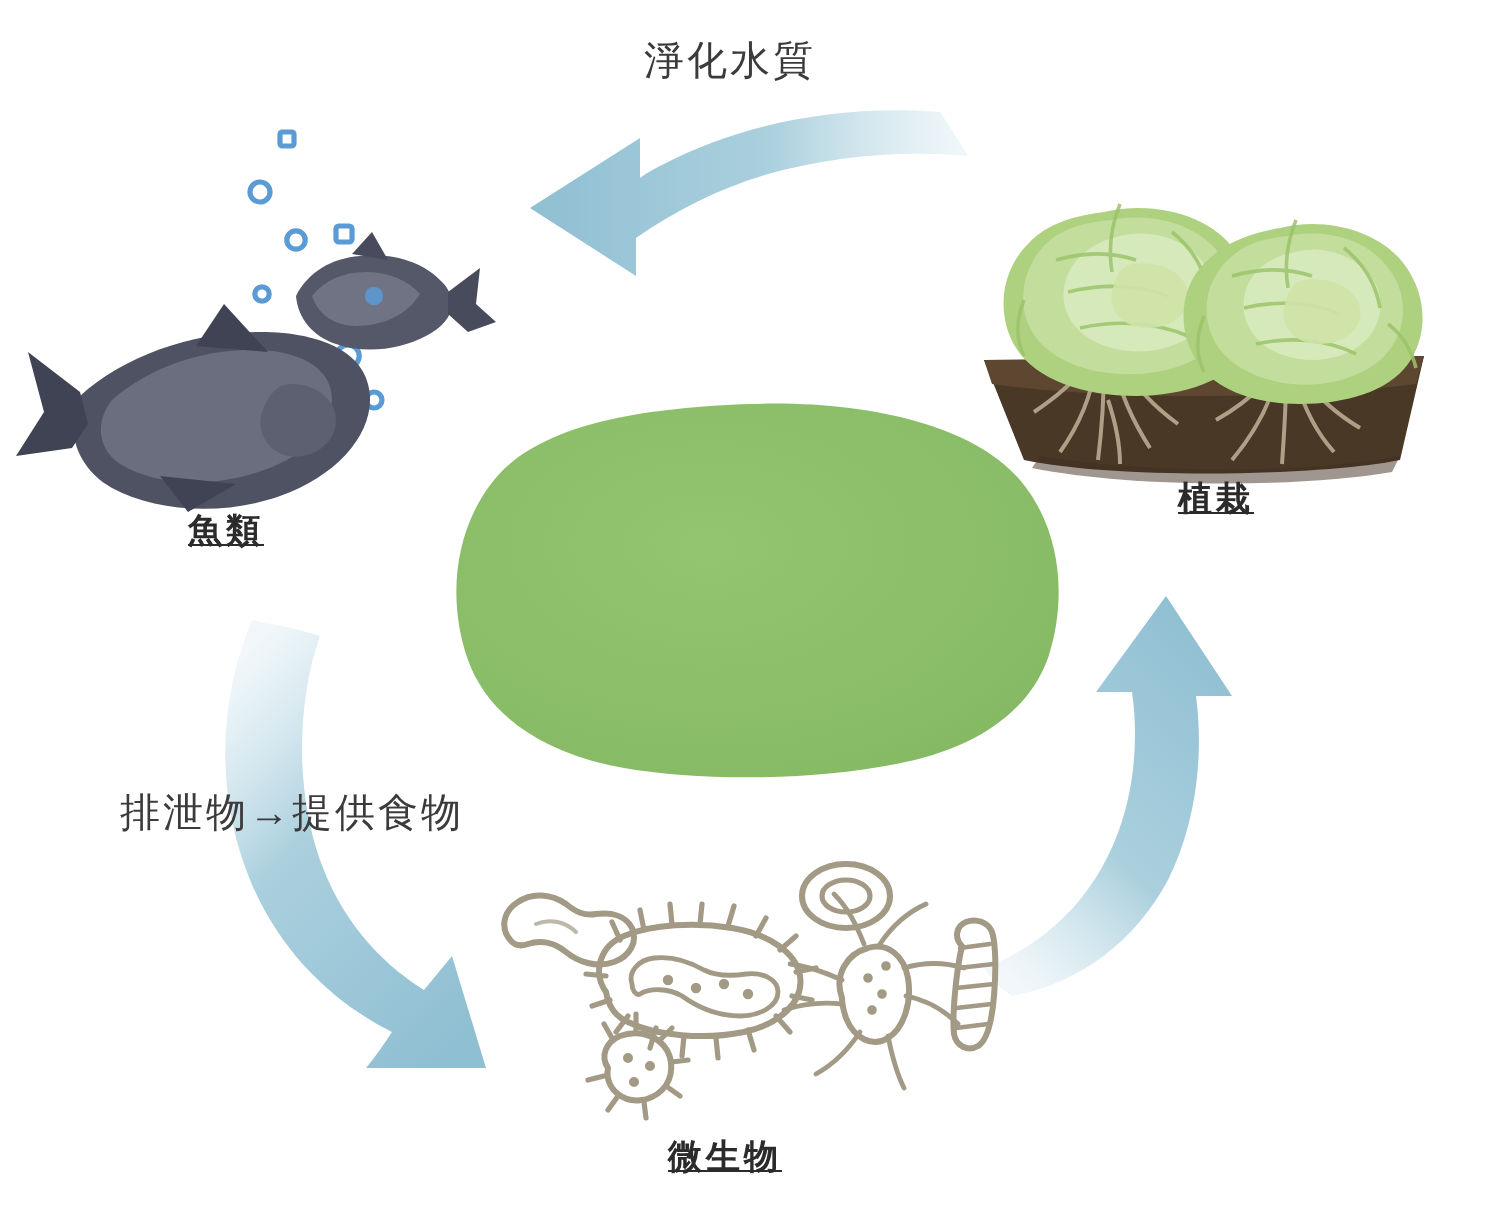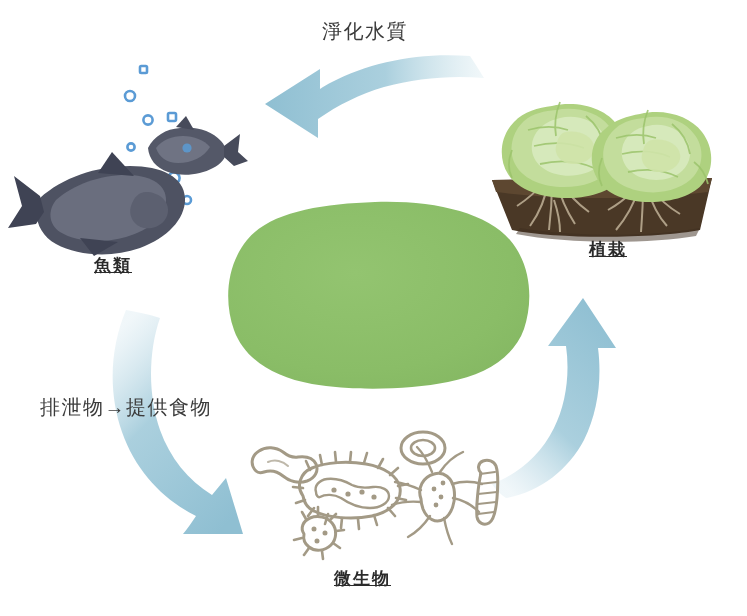--- a/index.html
+++ b/index.html
@@ -35,21 +35,21 @@
     line-height: 1;
   }
   .lbl-node {
     font-weight: bold;
     color: #2b2b2b;
     font-size: 17px;
     letter-spacing: 2px;
     text-decoration: underline;
   }
   #label-purify      { left: 322px; top: 21px; }
-  #label-excrement   { left: 40px;  top: 397px; }
+  #label-excrement   { left: 60px;  top: 397px; }
   #label-decompose   { left: 530px; top: 403px; }
   #label-fish        { left: 94px;  top: 257px; }
   #label-plants      { left: 589px; top: 241px; }
   #label-microbes    { left: 334px; top: 570px; text-align: center; }
 
   #center-title {
     position: absolute;
     left: 232px;
     top: 268px;
     width: 286px;

